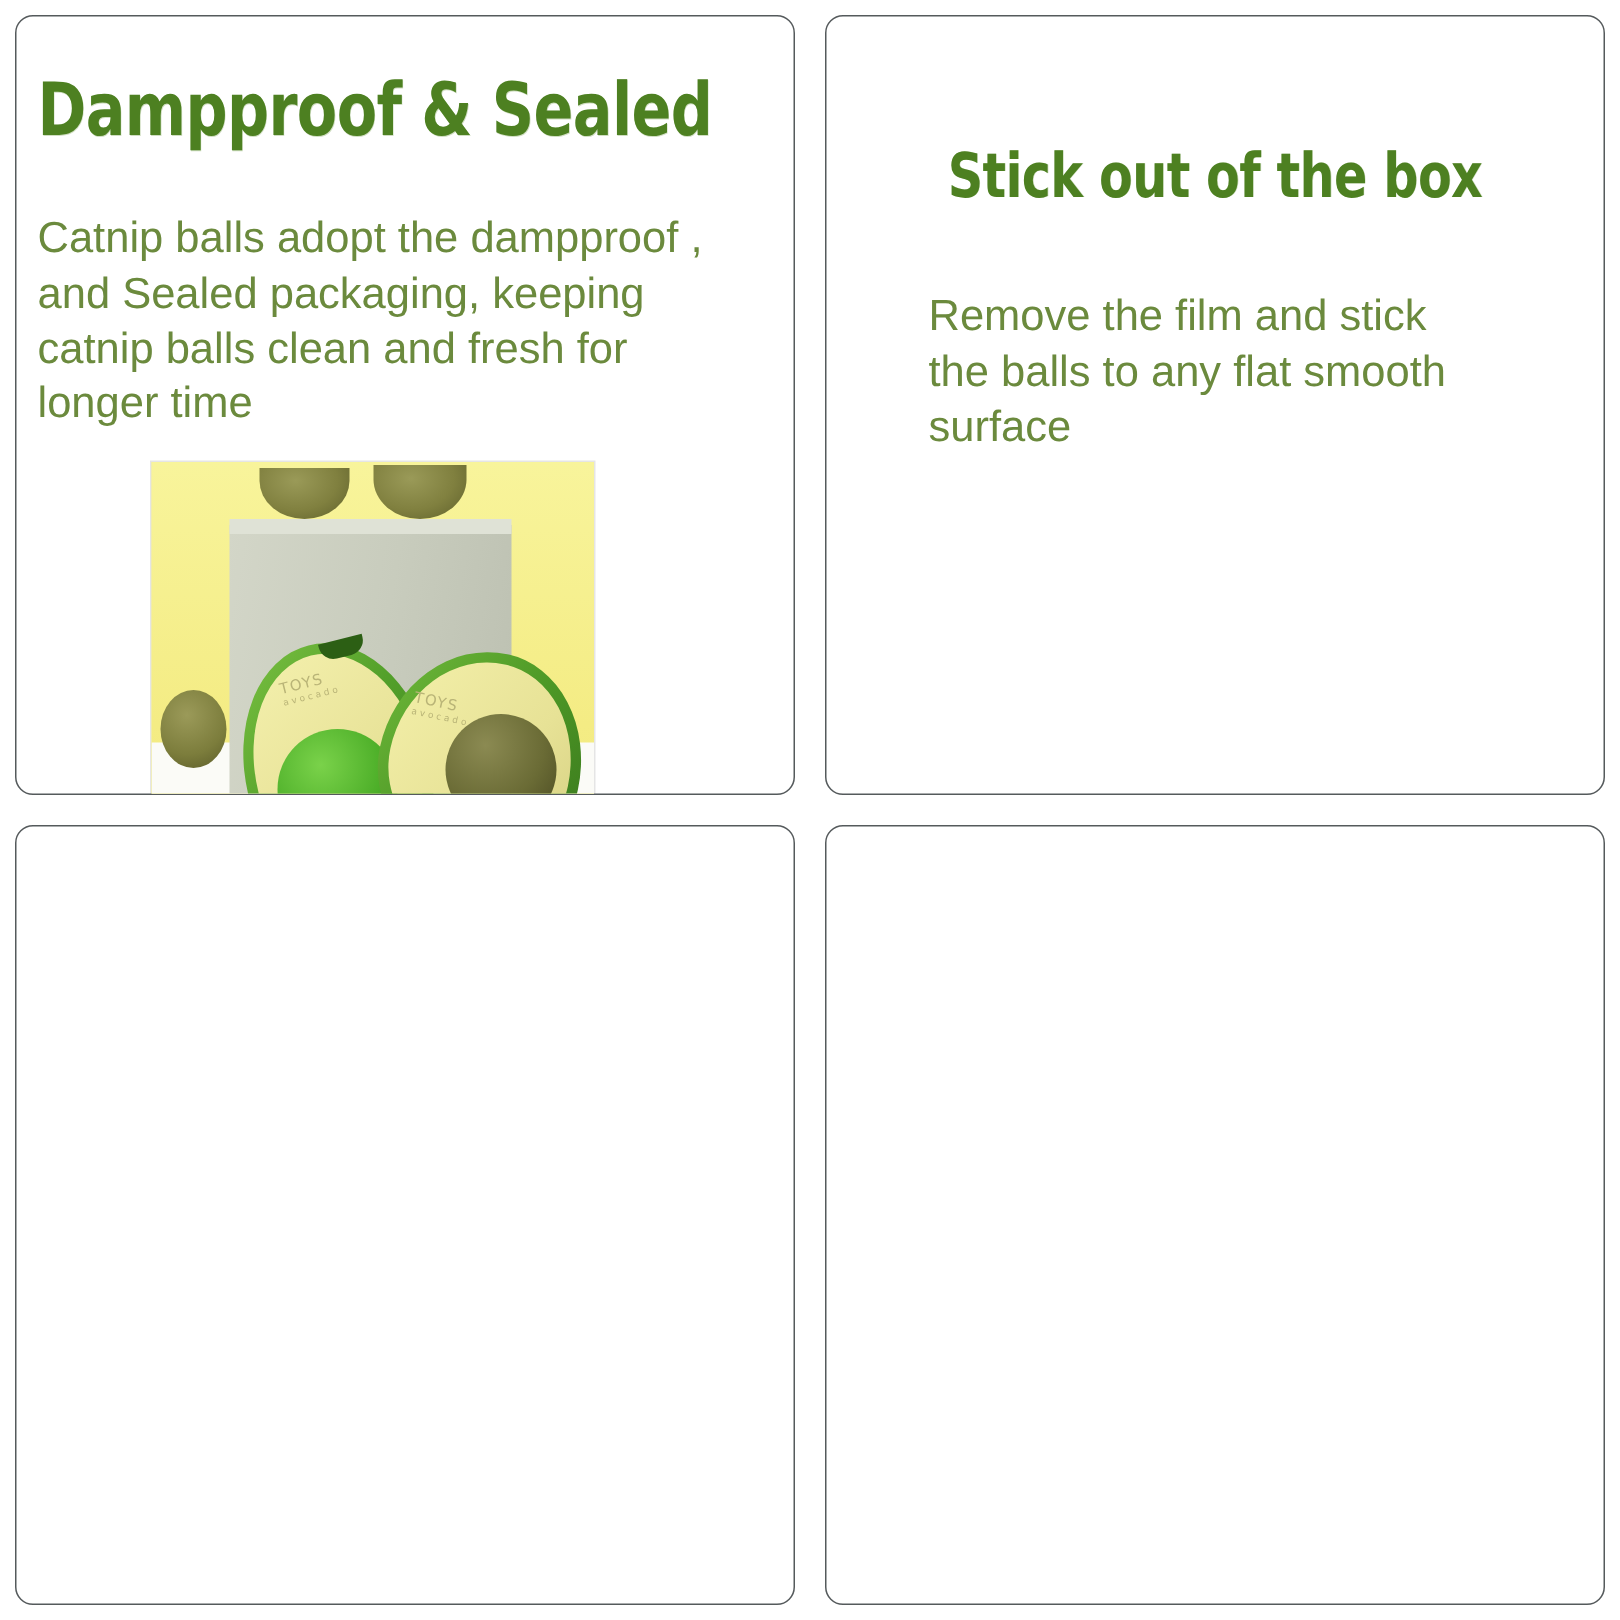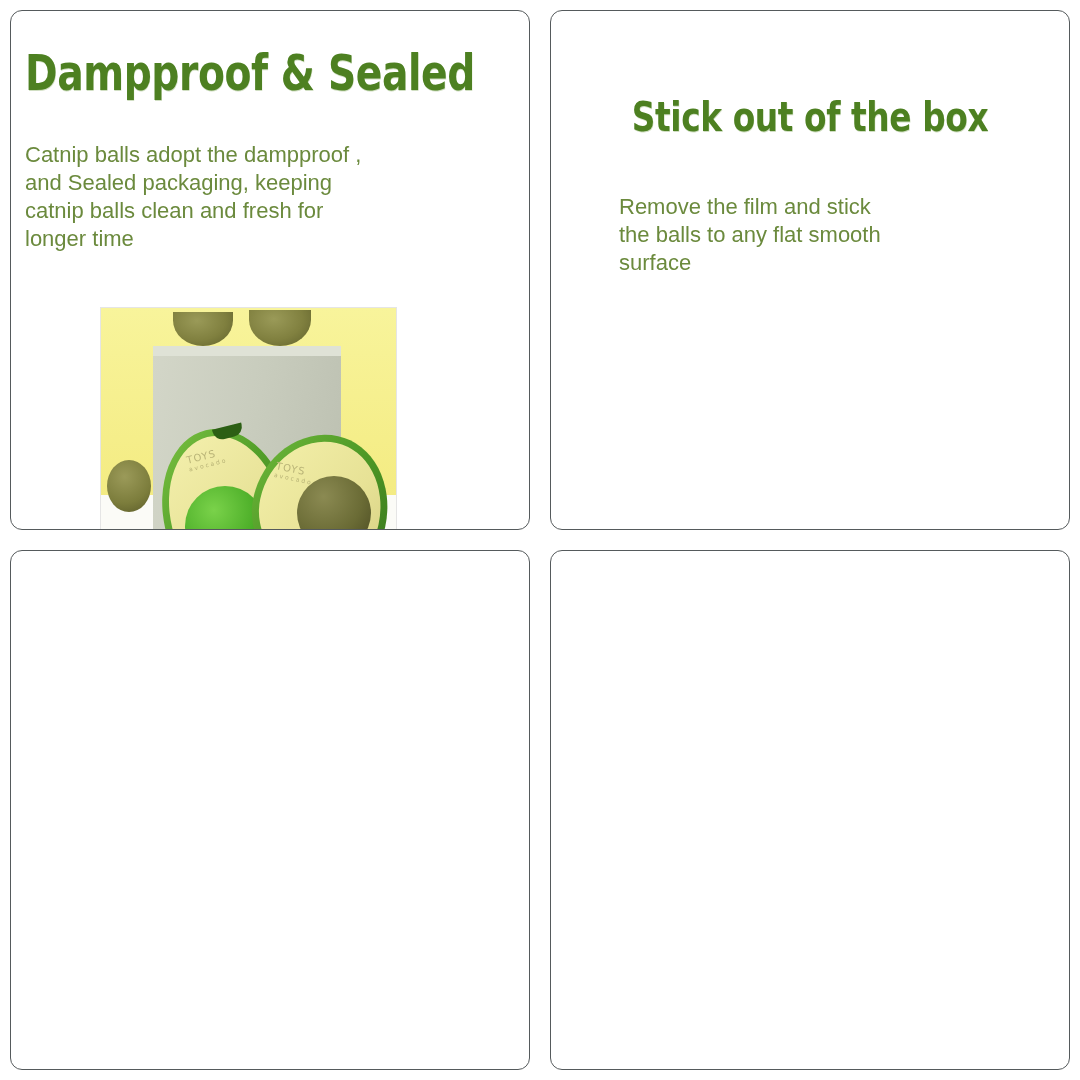--- a/index.html
+++ b/index.html
@@ -34,21 +34,21 @@
     letter-spacing:-0.5px;
     white-space:nowrap;
     text-shadow:0.5px 0.5px 0 rgba(120,160,80,0.35);
   }
   .h1{ left:14px; top:34px; font-size:49px; transform:scaleX(0.80); transform-origin:left center; }
   .h2{ left:50%; top:82px; font-size:41px; transform:translateX(-50%) scaleX(0.80); }
   
   .body-text{
     position:absolute;
     color:#6b8a3d;
-    font-size:22px;
+    font-size:29px;
     line-height:1.27;
     font-family:"Liberation Sans","DejaVu Sans",sans-serif;
     white-space:pre-line;
   }
   .b1{ left:14px; top:130px; width:500px; }
   .b2{ left:68px; top:182px; width:420px; }
 
   
   .photo1{
     position:absolute; left:90px; top:297px; width:295px; height:282px;

